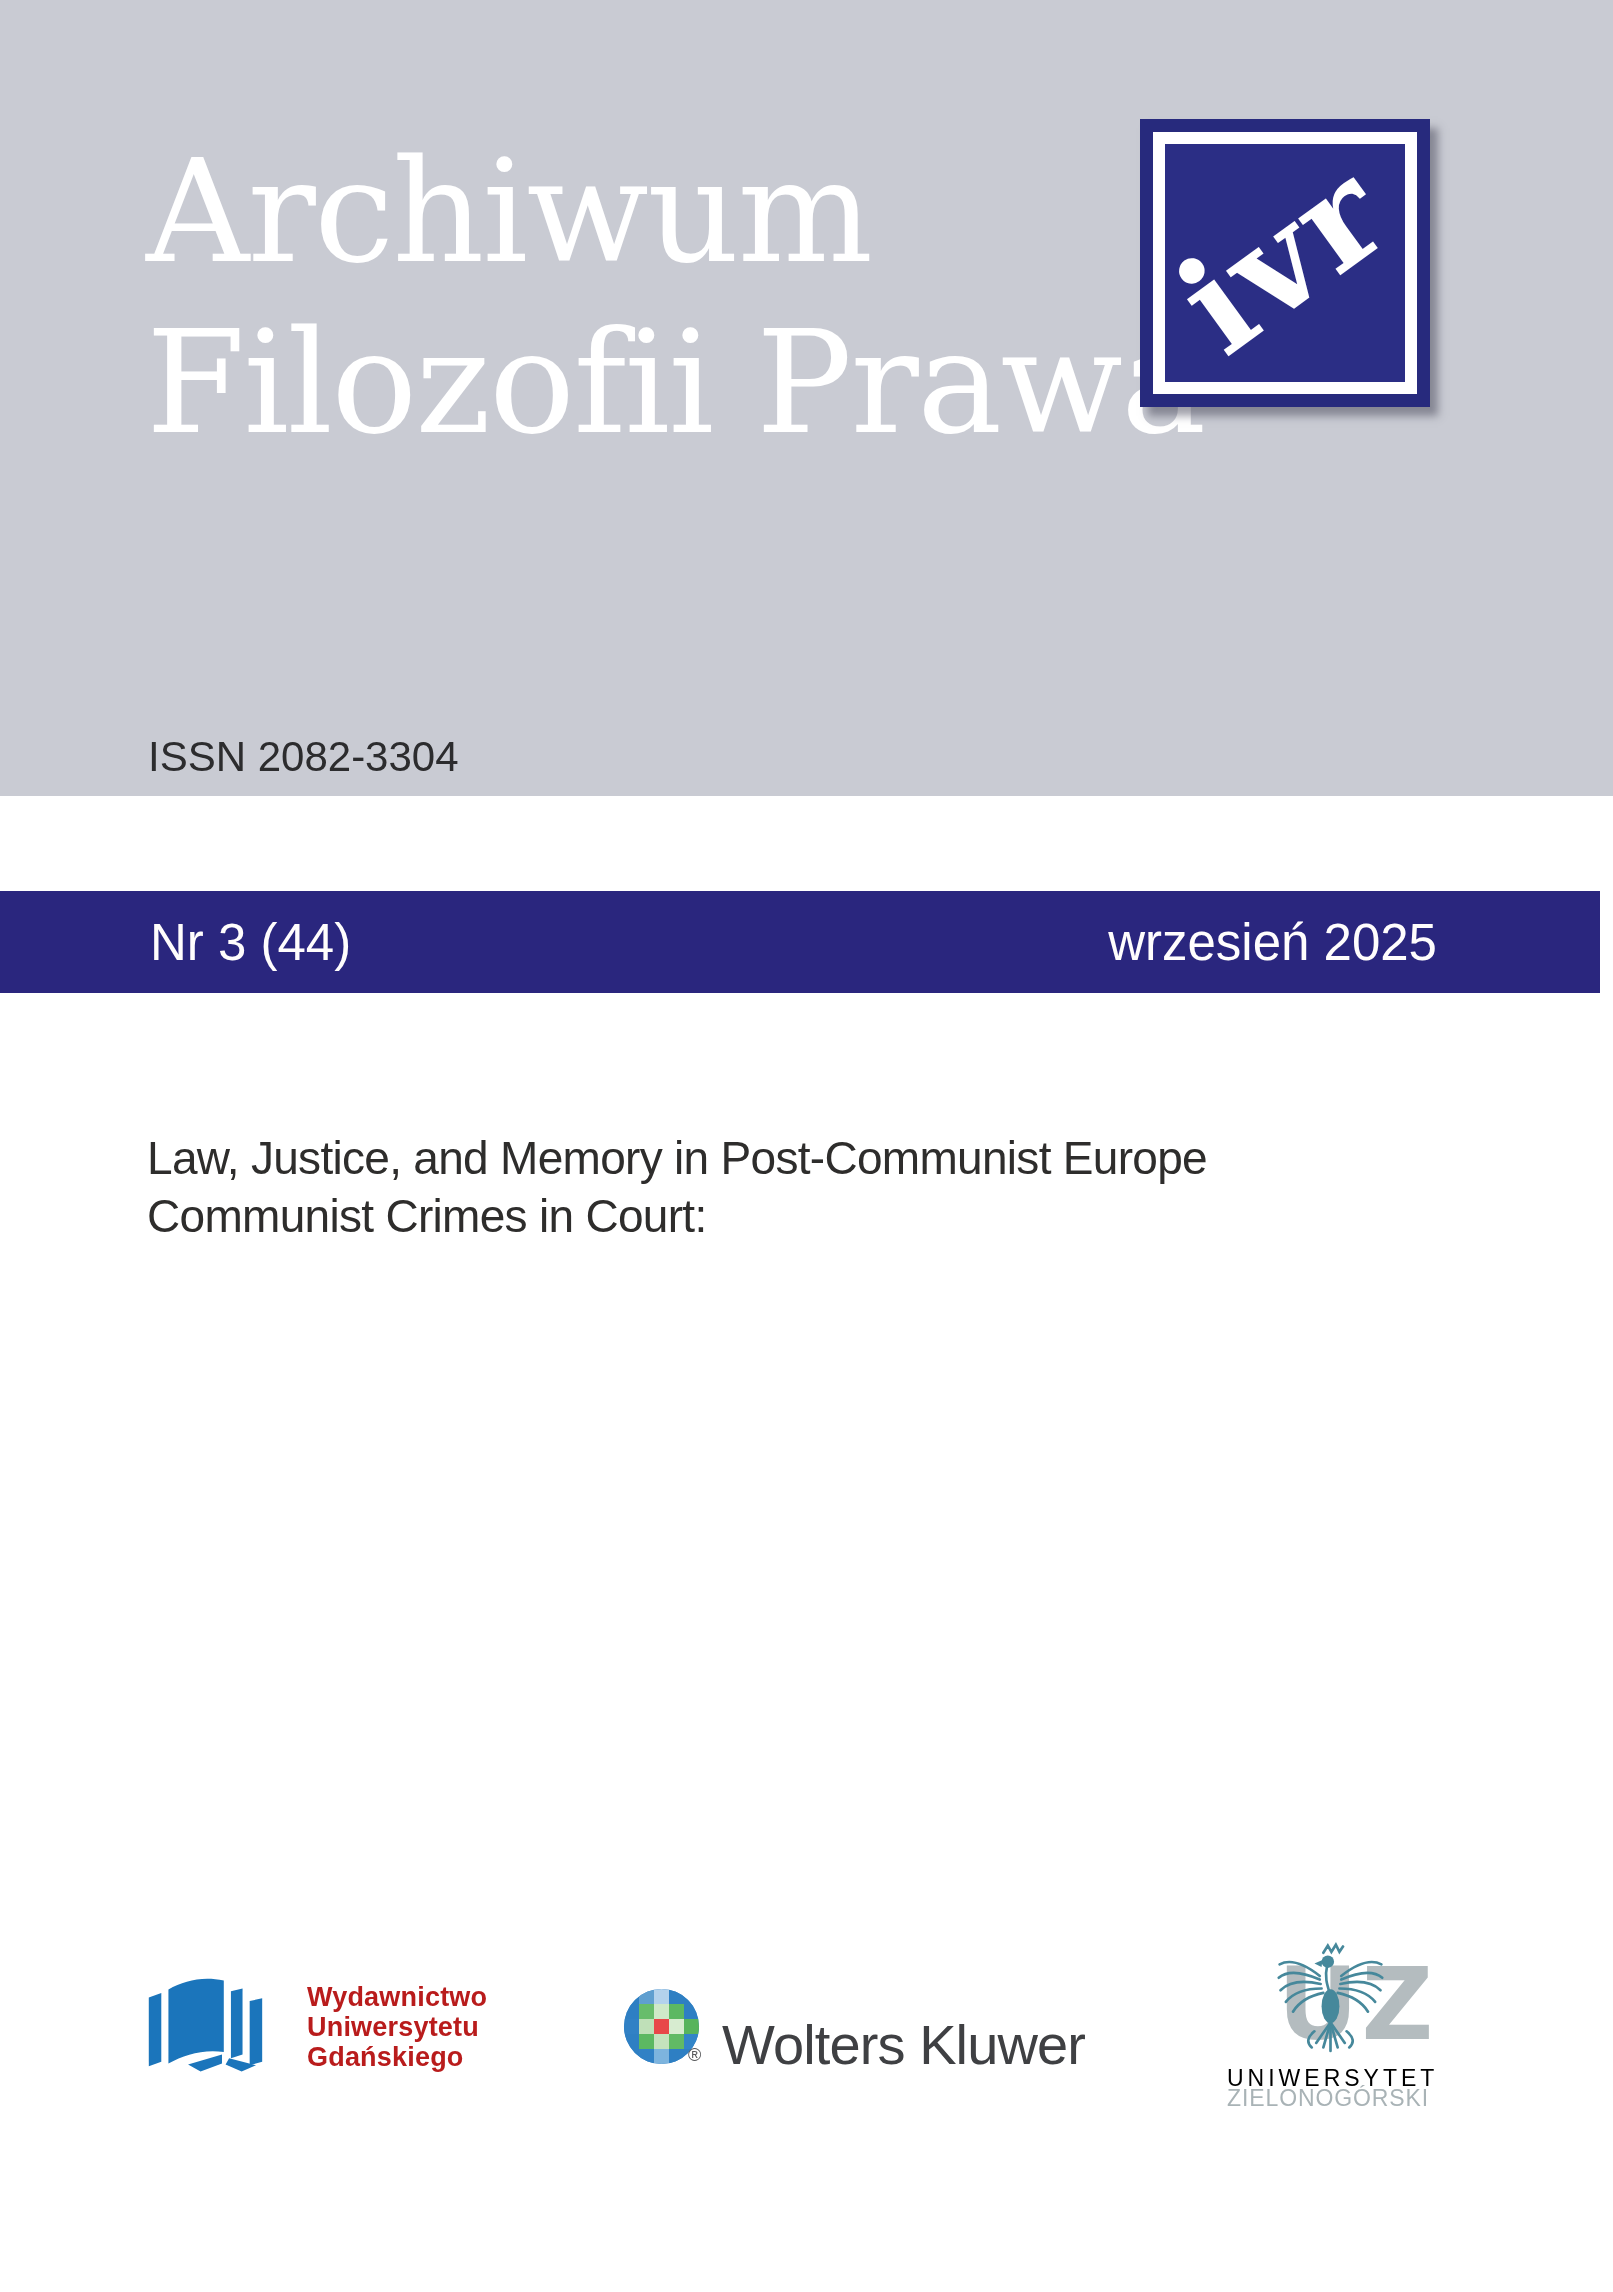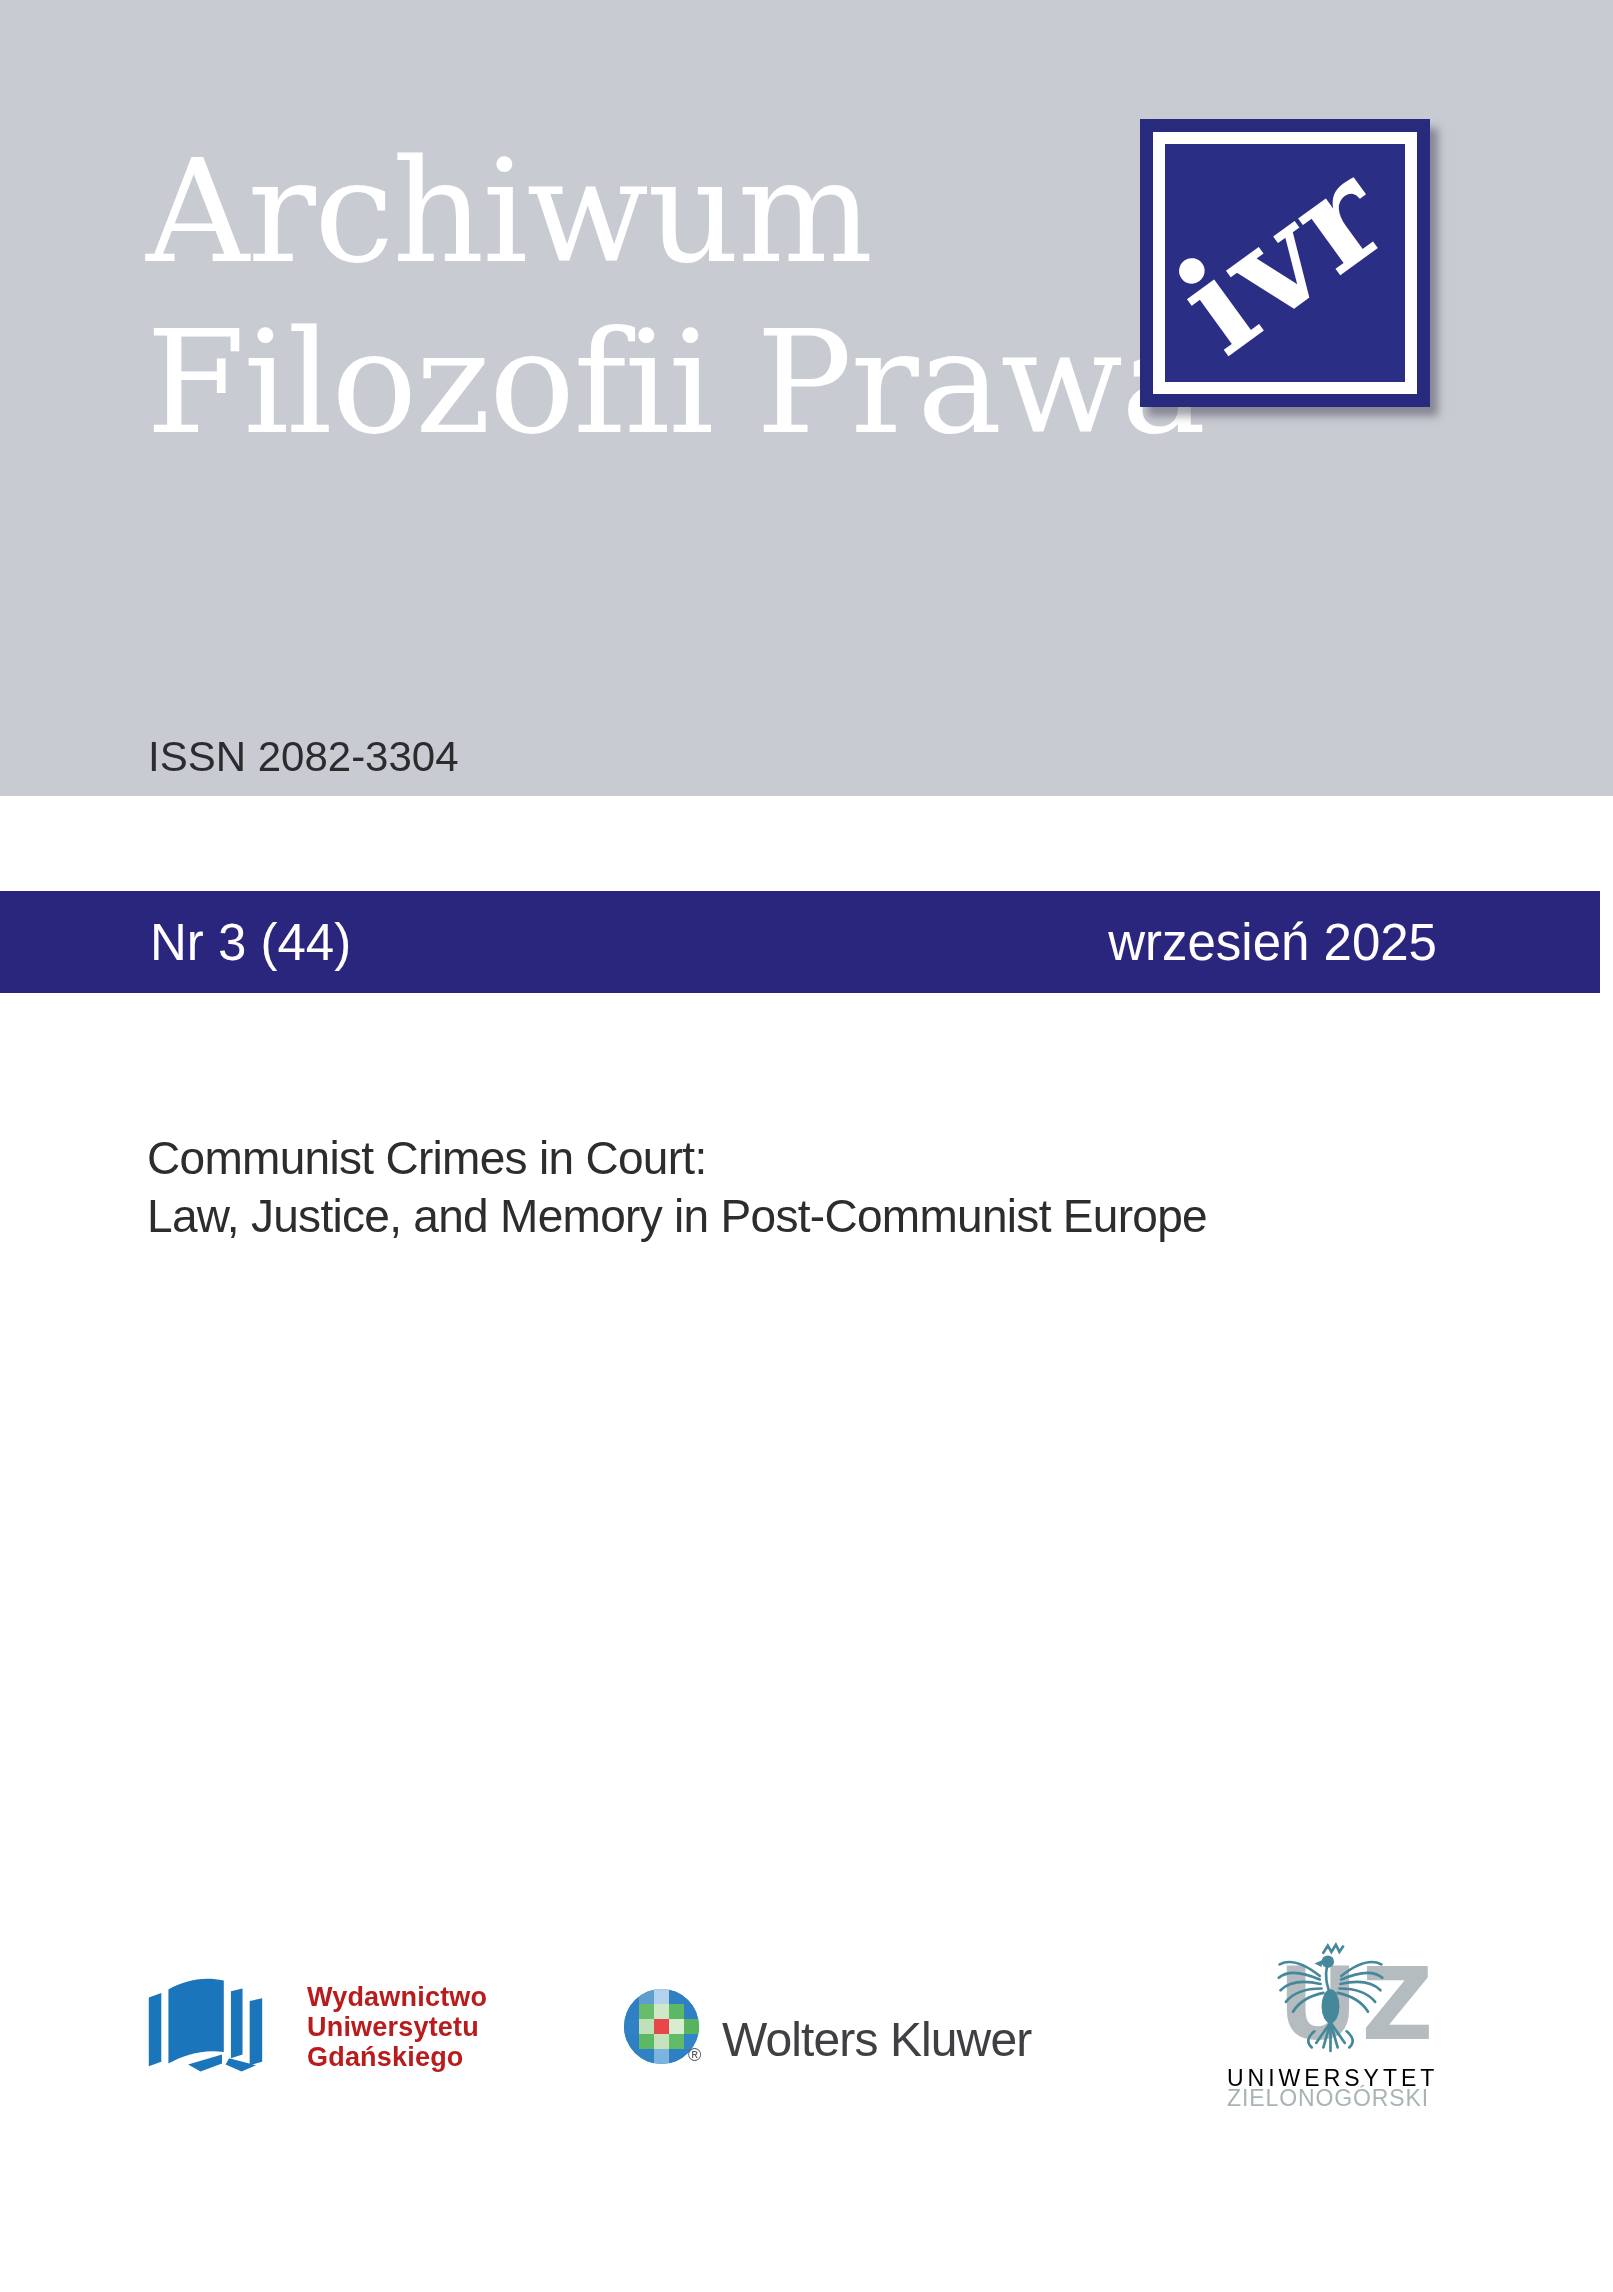--- a/index.html
+++ b/index.html
@@ -92,21 +92,21 @@
     position:absolute;left:0;top:0;width:75px;height:75px;
     border-radius:50%;overflow:hidden;background:#2e7fc3;
     display:grid;grid-template-columns:repeat(5,1fr);grid-template-rows:repeat(5,1fr);
   }
   .wk-reg{
     position:absolute;left:64px;top:56px;
     font-size:18px;color:#58595b;
   }
   .wk-text{
     position:absolute;left:98px;top:23px;
-    font-size:48px;color:#3f4043;letter-spacing:-0.9px;
+    font-size:56px;color:#3f4043;letter-spacing:-0.9px;
     white-space:nowrap;
   }
   .uz-logo{position:absolute;left:1227px;top:1942px;width:210px;height:170px;}
   .uz-monogram{
     position:absolute;left:0;top:12.5px;width:210px;
     text-align:right;
     font-family:"DejaVu Sans","Liberation Sans",sans-serif;
     font-weight:bold;font-size:99px;line-height:99px;
     letter-spacing:3.6px;
     color:#b4bcbf;
@@ -142,22 +142,22 @@
 
     <div class="issn">ISSN 2082-3304</div>
   </div>
 
   <div class="issue-bar">
     <span>Nr 3 (44)</span>
     <span>wrzesień 2025</span>
   </div>
 
   <div class="article-title">
+    <div>Law, Justice, and Memory in Post-Communist Europe</div>
     <div>Communist Crimes in Court:</div>
-    <div>Law, Justice, and Memory in Post-Communist Europe</div>
   </div>
 
   <div class="ug-logo">
     <svg class="ug-book" width="125" height="102" viewBox="0 0 140 114">
       <g fill="#1b75bb">
         <path d="M2,25 L16,20 L16,97 L2,102 Z"></path>
         <path d="M24,16 C42,6 62,1 86,6 L86,86 C62,83 42,89 24,99 Z"></path>
         <path d="M84,89 L46,100 L60,108 L84,99 Z"></path>
         <path d="M94,18 L107,15 L107,89 L94,93 Z"></path>
         <path d="M115,29 L129,26 L129,97 L115,101 Z"></path>

